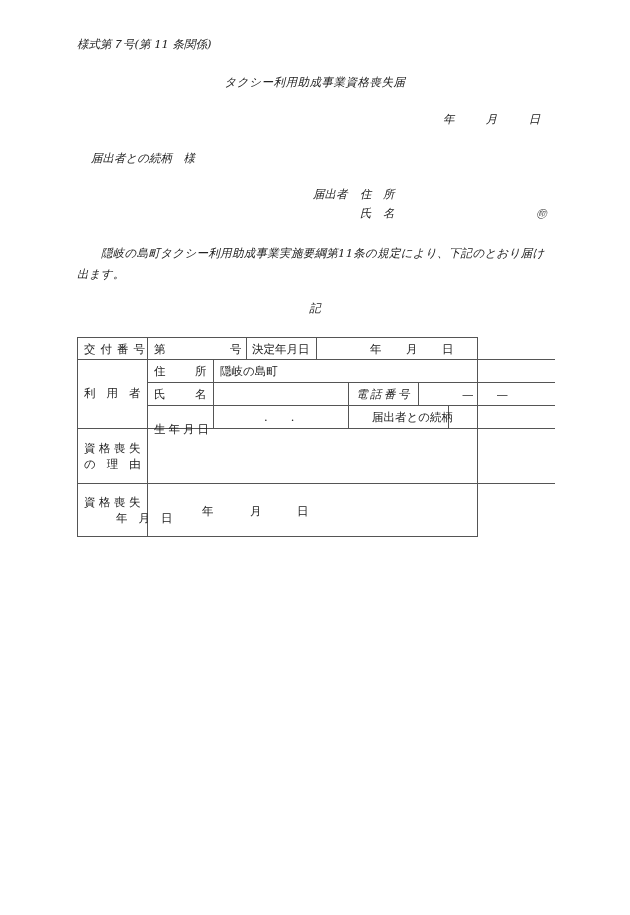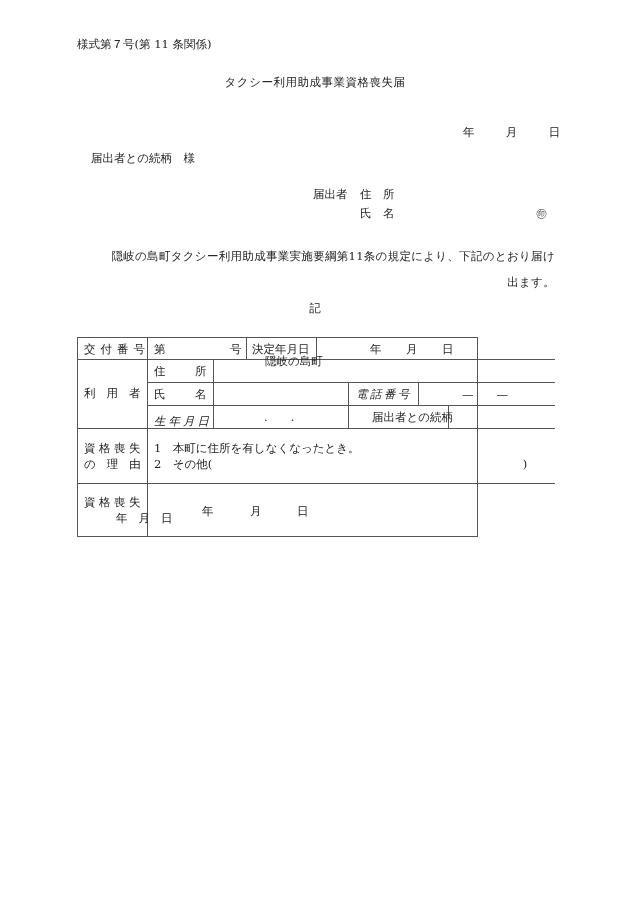--- a/index.html
+++ b/index.html
@@ -5,28 +5,28 @@
     html, body { margin: 0; padding: 0; }
     body {
       width: 630px; height: 915px;
       background: #ffffff;
       position: relative;
       font-family: "DejaVu Serif", "Liberation Serif", serif;
       color: #222;
       font-size: 11.5px;
       overflow: hidden;
     }
-    .abs { position: absolute; white-space: nowrap; }
+    .abs { position: absolute; white-space: nowrap; font-style: italic; }
     .form-no { left: 77px; top: 37px; }
     .title { left: 0; width: 630px; top: 75px; text-align: center; letter-spacing: 0.5px; }
-    .date-line { left: 443px; top: 125px; margin-left: 20px; }
+    .date-line { left: 443px; top: 112px; }
     .date-line span { display: inline-block; }
     .addressee { left: 91px; top: 151px; }
     .seal { left: 536px; top: 206px; font-size: 11px; }
-    .body-text { left: 77px; top: 243px; width: 478px; white-space: normal; line-height: 26px; text-indent: 24px; letter-spacing: 0.3px; text-align: right; }
+    .body-text { left: 77px; top: 243px; width: 478px; white-space: normal; line-height: 21px; text-indent: 24px; letter-spacing: 0.3px; }
     .ki { left: 0; width: 630px; top: 301px; text-align: center; }
 
     .tbl { position: absolute; left: 77px; top: 337px; width: 401px; height: 200px; border: 1px solid #555; box-sizing: border-box; }
     .hl { position: absolute; height: 0; border-top: 1px solid #555; }
     .vl { position: absolute; width: 0; border-left: 1px solid #555; }
     .cell { position: absolute; white-space: nowrap; font-size: 11.5px; }
     .spread { display: flex; justify-content: space-between; }
   </style>
 </head>
 <body>
@@ -75,36 +75,34 @@
   <div class="cell" style="left:152px; top:4px;">号</div>
   <div class="cell" style="left:174px; top:4px;">決定年月日</div>
   <div class="cell" style="left:292px; top:4px;">年</div>
   <div class="cell" style="left:328px; top:4px;">月</div>
   <div class="cell" style="left:364px; top:4px;">日</div>
 
   <div class="cell" style="left:6px; top:48px; width:58px; letter-spacing:11px;">利用者</div>
 
   <div class="cell" style="left:76px; top:26px;">住</div>
   <div class="cell" style="left:117px; top:26px;">所</div>
-  <div class="cell" style="left:142px; top:16px;margin-left:45px;">隠岐の島町</div>
+  <div class="cell" style="left:142px; top:26px;">隠岐の島町</div>
 
   <div class="cell" style="left:76px; top:49px;">氏</div>
   <div class="cell" style="left:117px; top:49px;">名</div>
   <div class="cell" style="left:142px; top:48px; width:124px; height:18px;"></div>
   <div class="cell" style="left:278px; top:49px; letter-spacing:2.5px;font-style:italic;">電話番号</div>
   <div class="cell" style="left:384px; top:49px;">—　　—</div>
 
-  <div class="cell" style="left:76px; top:76px; letter-spacing:3px;font-style:italic;">生年月日</div>
+  <div class="cell" style="left:76px; top:84px; letter-spacing:3px;">生年月日</div>
   <div class="cell" style="left:186px; top:72px;">.　　.</div>
   <div class="cell" style="left:294px; top:72px;">届出者との続柄</div>
   <div class="cell" style="left:376px; top:70px; width:96px; height:18px;"></div>
 
   <div class="cell" style="left:6px; top:103px; letter-spacing:3.5px;">資格喪失</div>
   <div class="cell" style="left:6px; top:119px; letter-spacing:11px;">の理由</div>
-  <div class="cell" style="left:76px; top:103px;">1　本町に住所を有しなくなったとき。</div>
-  <div class="cell" style="left:76px; top:119px;">2　その他(　　　　　　　　　　　　　　　　　　　　　　　　　　　)</div>
 
   <div class="cell" style="left:6px; top:157px; letter-spacing:3.5px;">資格喪失</div>
   <div class="cell" style="left:6px; top:173px; letter-spacing:11px;margin-left:32px;">年月日</div>
   <div class="cell" style="left:124px; top:166px;">年</div>
   <div class="cell" style="left:172px; top:166px;">月</div>
   <div class="cell" style="left:219px; top:166px;">日</div>
 </div>
 
 </body></html>

